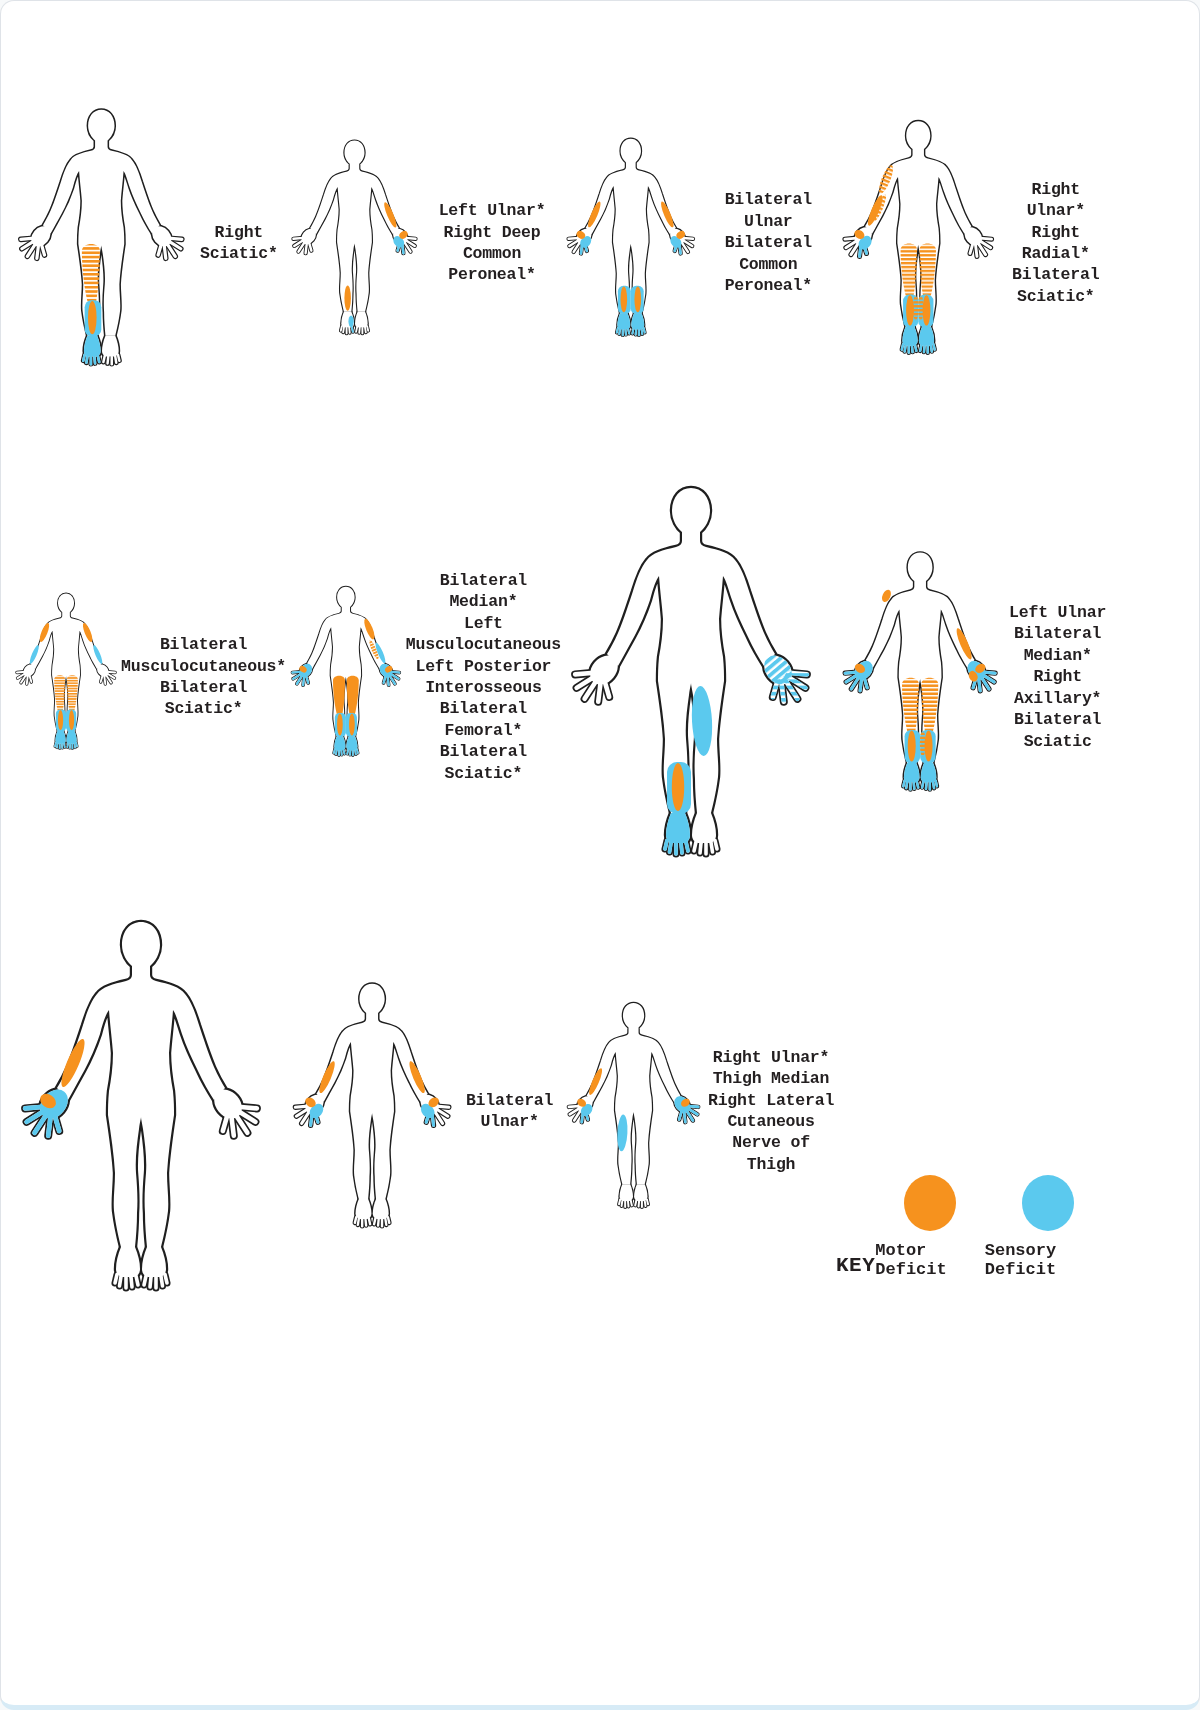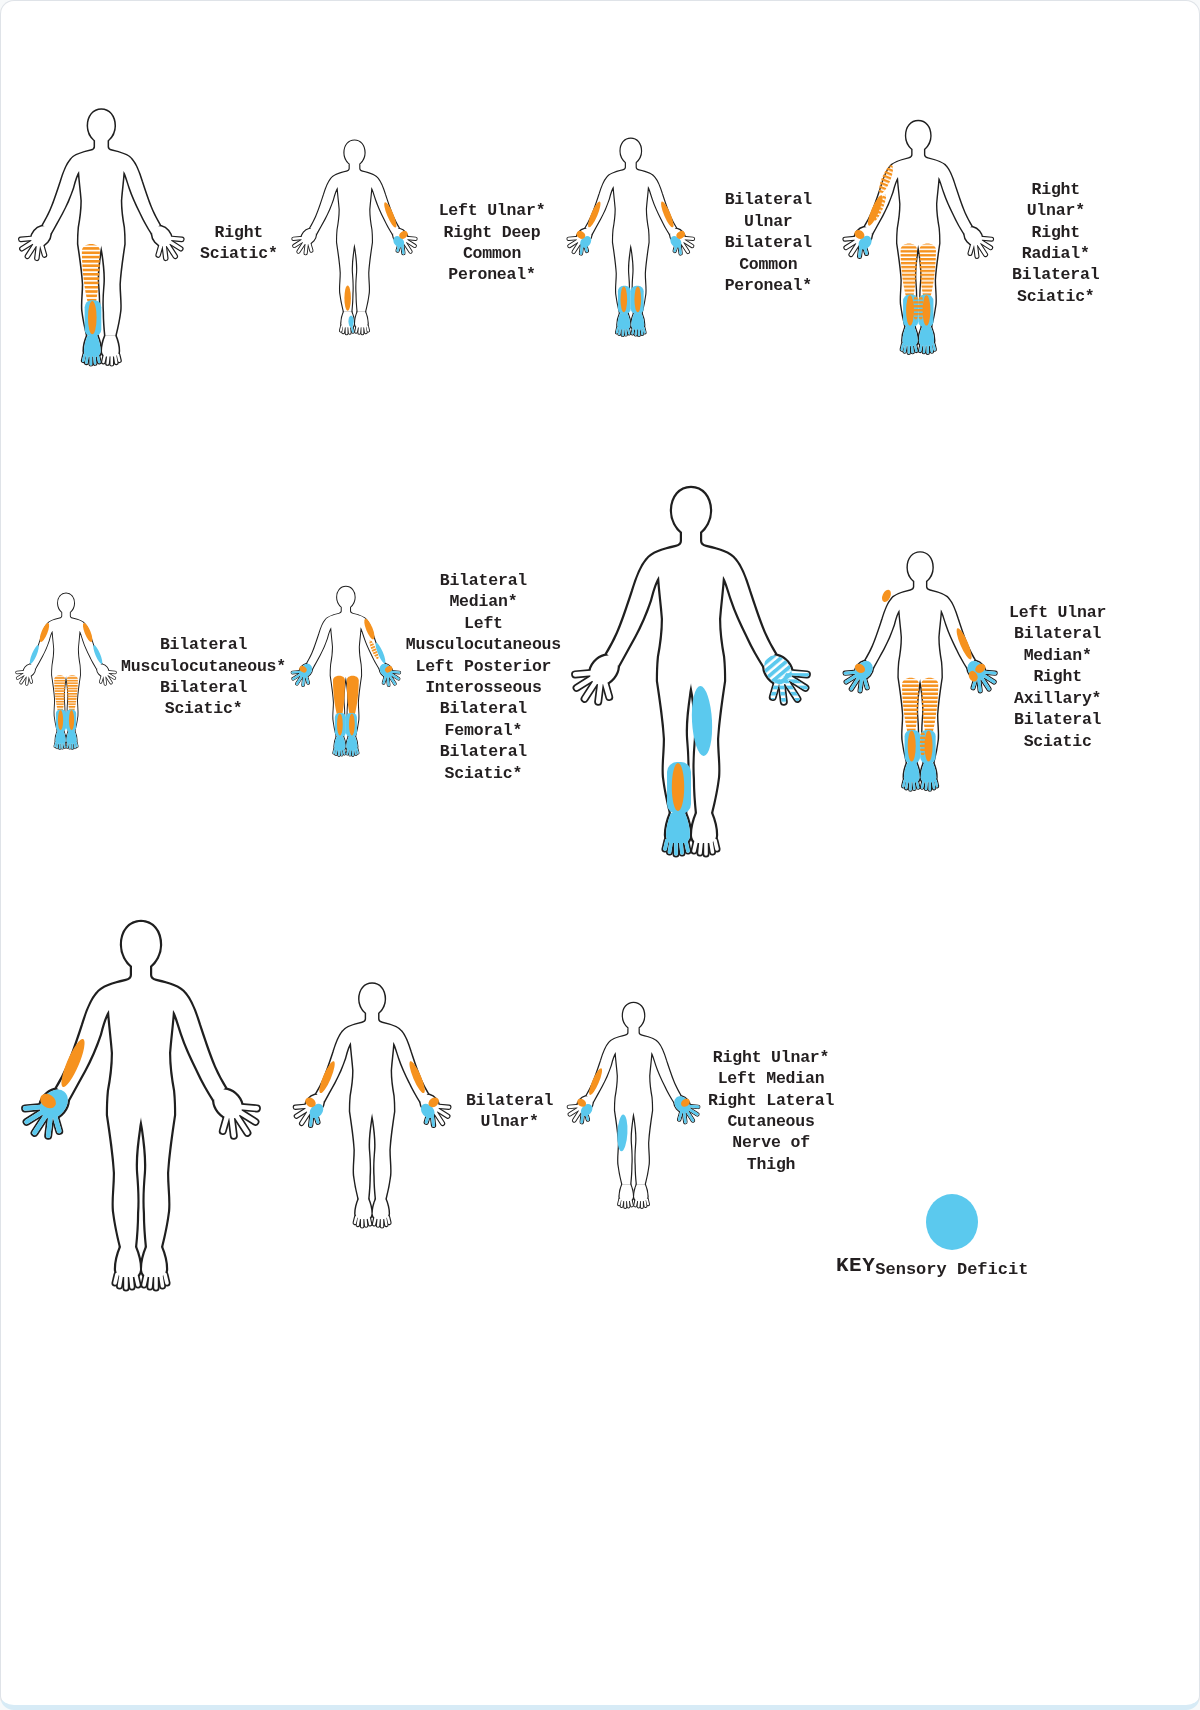--- a/index.html
+++ b/index.html
@@ -479,26 +479,30 @@
           <use href="#sil-white"></use>
           <use href="#rg-forearm-orange-l"></use>
           <use href="#rg-hand-ulnar-l"></use>
           <use href="#rg-palm-orange-l"></use>
           <use href="#rg-thigh-blue-l"></use>
           <use href="#rg-hand-blue-r"></use>
           <use href="#rg-palm-orange-r"></use>
         </svg>
         <div class="fig-label">
           <div class="fig-label-line">Right Ulnar*</div>
-          <div class="fig-label-line">Left Median</div>
+          <div class="fig-label-line">Thigh Median</div>
           <div class="fig-label-line">Right Lateral</div>
           <div class="fig-label-line">Cutaneous Nerve of Thigh</div>
         </div>
       </div>
       <div class="cell key-cell">
       <div class="key-title">KEY</div>
       <div class="key-item">
+        <span class="key-swatch" style="background: rgb(246, 146, 30);"></span>
+        <div class="key-label">Motor Deficit</div>
+      </div>
+      <div class="key-item">
         <span class="key-swatch" style="background: rgb(91, 201, 238);"></span>
         <div class="key-label">Sensory Deficit</div>
       </div>
     </div>
   </div>
 </div>
 
 </body></html>

